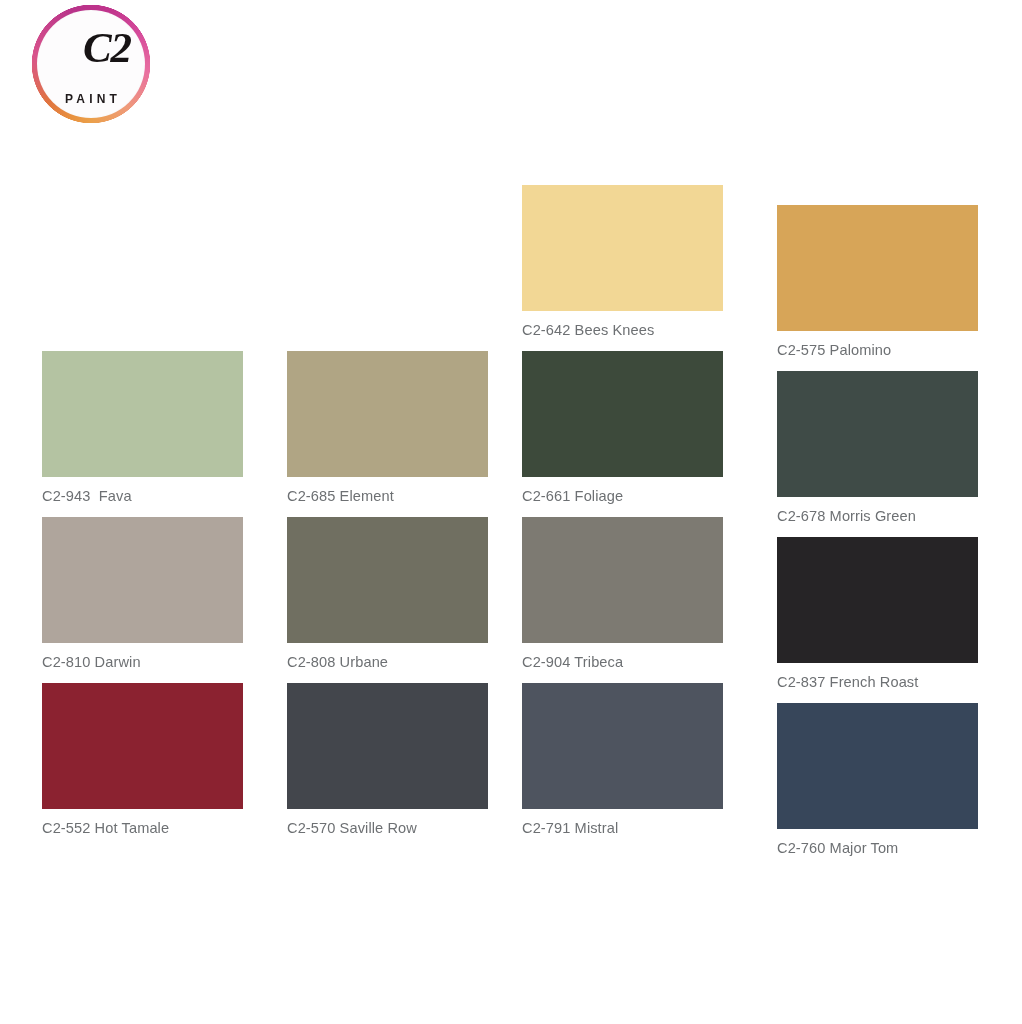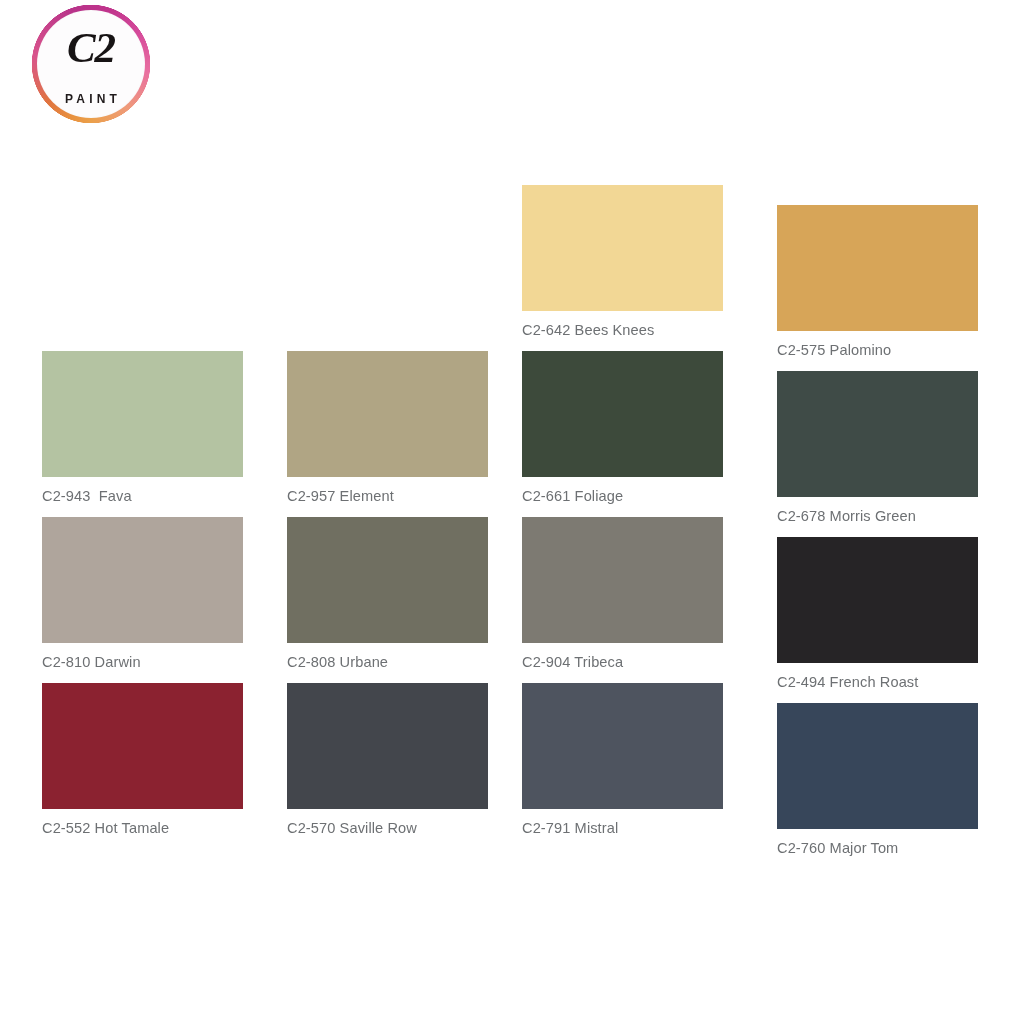--- a/index.html
+++ b/index.html
@@ -60,21 +60,21 @@
   }
   .logo-mark {
     position: absolute;
     left: 0;
     top: -9px;
     width: 120px;
     height: 120px;
   }
   .logo-c2 {
     position: absolute;
-    left: 0;
+    left: 16px;
     top: 22px;
     width: 120px;
     text-align: center;
     font-family: "Liberation Serif", "DejaVu Serif", serif;
     font-style: italic;
     font-weight: 700;
     font-size: 43px;
     line-height: 43px;
     letter-spacing: -1px;
     color: #171314;
@@ -154,21 +154,21 @@
     </div>
   </div>
 
   <div class="swatch-row">
     <div class="swatch-cell c0">
       <span class="chip" style="background-color:#b4c3a2;"></span>
       <div class="chip-label">C2-943  Fava</div>
     </div>
     <div class="swatch-cell c1">
       <span class="chip" style="background-color:#b0a584;"></span>
-      <div class="chip-label">C2-957 Element</div>
+      <div class="chip-label">C2-685 Element</div>
     </div>
     <div class="swatch-cell c2">
       <span class="chip" style="background-color:#3d4a3b;"></span>
       <div class="chip-label">C2-661 Foliage</div>
     </div>
     <div class="swatch-cell c3">
       <span class="chip" style="background-color:#3f4b47;"></span>
       <div class="chip-label">C2-678 Morris Green</div>
     </div>
   </div>
@@ -181,21 +181,21 @@
     <div class="swatch-cell c1">
       <span class="chip" style="background-color:#706f61;"></span>
       <div class="chip-label">C2-808 Urbane</div>
     </div>
     <div class="swatch-cell c2">
       <span class="chip" style="background-color:#7d7a72;"></span>
       <div class="chip-label">C2-904 Tribeca</div>
     </div>
     <div class="swatch-cell c3">
       <span class="chip" style="background-color:#262426;"></span>
-      <div class="chip-label">C2-494 French Roast</div>
+      <div class="chip-label">C2-837 French Roast</div>
     </div>
   </div>
 
 
   <div class="swatch-row">
     <div class="swatch-cell c0">
       <span class="chip" style="background-color:#8b2230;"></span>
       <div class="chip-label">C2-552 Hot Tamale</div>
     </div>
     <div class="swatch-cell c1">

